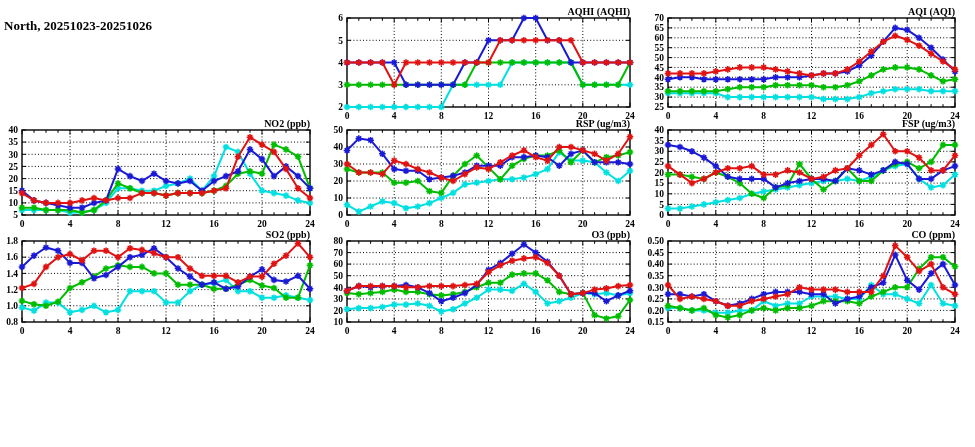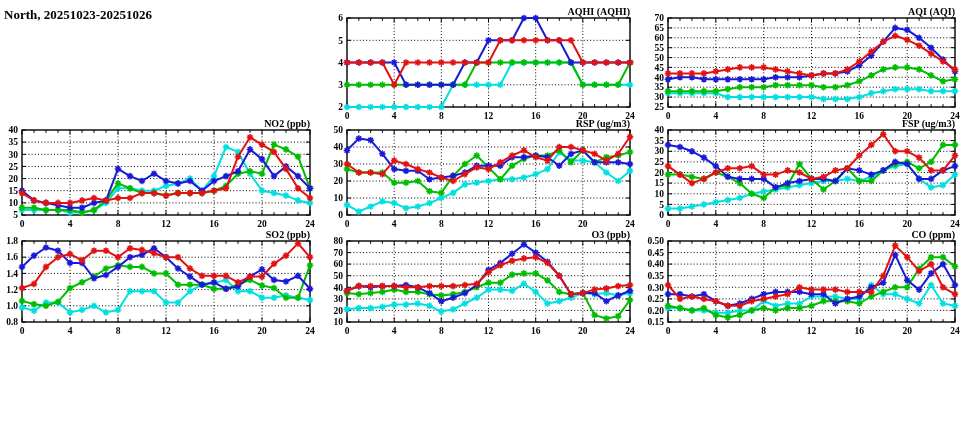--- a/index.html
+++ b/index.html
@@ -13,21 +13,21 @@
   #canvas-wrap {
     position: relative;
     width: 975px;
     height: 447px;
     background: #ffffff;
     font-family: "Liberation Serif", serif;
   }
   .page-title {
     position: absolute;
     left: 4px;
-    top: 7px;
+    top: 18px;
     font-size: 13px;
     font-weight: bold;
     color: #000000;
     letter-spacing: 0px;
     font-family: "Liberation Serif", serif;
   }
   svg text.tick {
     font-family: "Liberation Serif", serif;
     font-size: 9.5px;
     font-weight: bold;

